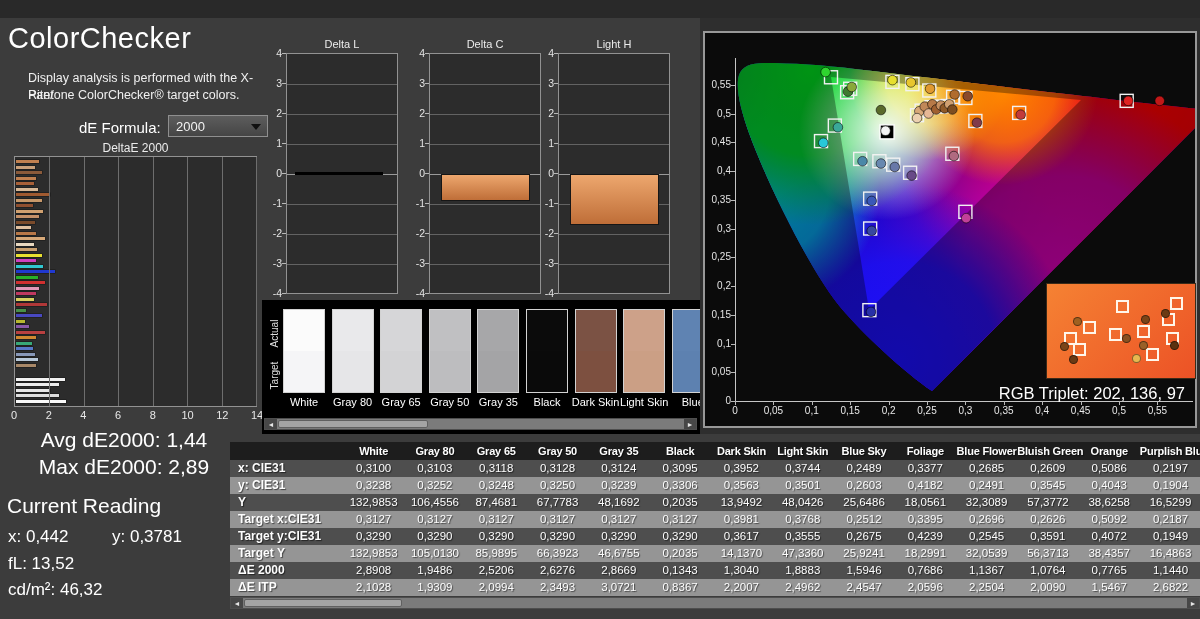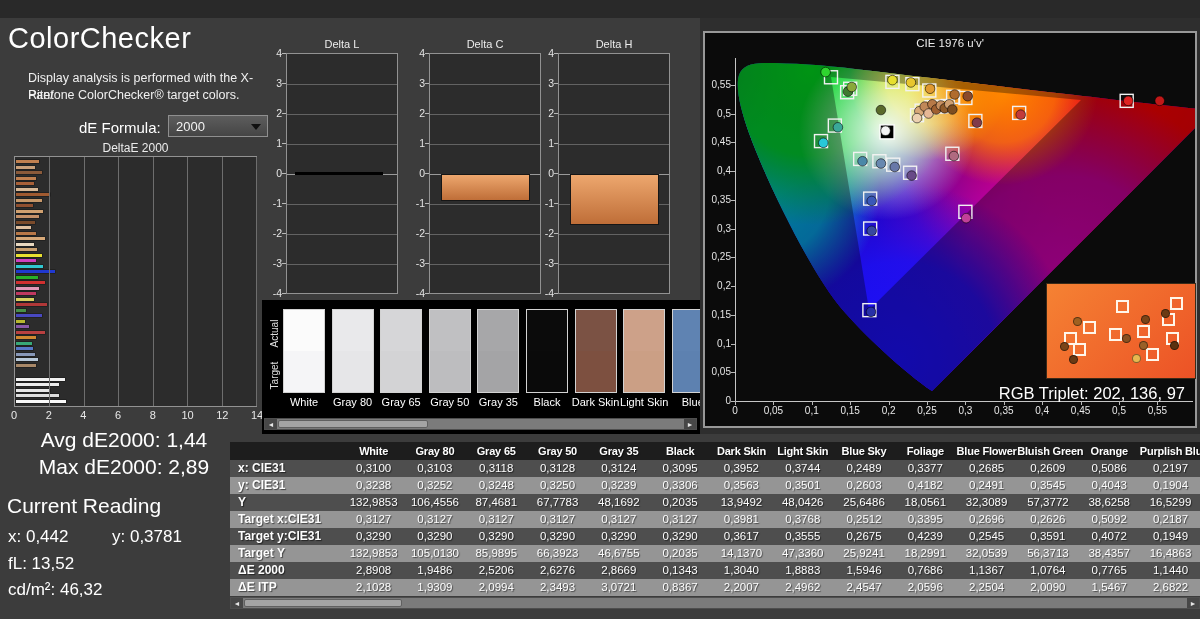--- a/index.html
+++ b/index.html
@@ -199,21 +199,21 @@
     <div class="abs ylbl" style="left: 405px; top: 167px; width: 20px;">0</div>
     <div class="abs ytick" style="left: 425px; top: 173px;"></div>
     <div class="abs ylbl" style="left: 405px; top: 197px; width: 20px;">-1</div>
     <div class="abs ytick" style="left: 425px; top: 203px;"></div>
     <div class="abs ylbl" style="left: 405px; top: 227px; width: 20px;">-2</div>
     <div class="abs ytick" style="left: 425px; top: 233px;"></div>
     <div class="abs ylbl" style="left: 405px; top: 257px; width: 20px;">-3</div>
     <div class="abs ytick" style="left: 425px; top: 263px;"></div>
     <div class="abs ylbl" style="left: 405px; top: 287px; width: 20px;">-4</div>
     <div class="abs ytick" style="left: 425px; top: 293px;"></div>
-    <div class="abs chart-title" style="left: 558px; top: 38px; width: 112px; font-size: 11px;">Delta H</div>
+    <div class="abs chart-title" style="left: 558px; top: 38px; width: 112px; font-size: 11px;">Light H</div>
     <div class="abs chartbox" style="left: 558px; top: 53px; width: 112px; height: 241px; position: absolute;">
       <div class="gridh" style="top: 30px;"></div>
       <div class="gridh" style="top: 60px;"></div>
       <div class="gridh" style="top: 90px;"></div>
       <div class="gridh zero" style="top: 120px;"></div>
       <div class="gridh" style="top: 150px;"></div>
       <div class="gridh" style="top: 180px;"></div>
       <div class="gridh" style="top: 210px;"></div>
       <div class="dbar" style="top: 120px; height: 51px;"></div>
     </div>
@@ -288,21 +288,20 @@
       <div class="swlabel" style="left: 400.8px;">Blue</div>
     </div>
   <div class="sb" style="left:2px;top:118px;width:433px;height:12px">
     <div class="sb-arrow" style="left:0">◄</div>
     <div class="sb-thumb" style="left:13px;width:150px"></div>
     <div class="sb-arrow" style="right:0">►</div>
   </div>
 </div>
 
 <div id="cie-panel" class="abs">
-  <div id="cie-title" class="abs">CIE 1976 u'v'</div>
   <div class="axis" style="left:30px;top:25px;width:1px;height:344px"></div>
   <div class="axis" style="left:30px;top:368px;width:458px;height:1px"></div>
   <svg id="cie-svg" class="abs" style="left:31px;top:25px" width="459" height="343" viewBox="1 0 459 343">
     <defs>
       <clipPath id="locusClip">
           <path d="M197,333 C170,315 128,276 106,250 C78,217 34,130 14,75 C6,52 0,30 4,17 C7,8 16,5 30,5 C55,5 90,7 120,11 C180,18 260,28 340,37 C390,43 450,50 478,52 Z"></path>
         </clipPath>
       <radialGradient id="gRed" cx="50%" cy="50%" r="50%">
           <stop offset="0%" stop-color="#ff0000"></stop>
           <stop offset="55%" stop-color="#f00000" stop-opacity=".9"></stop>

